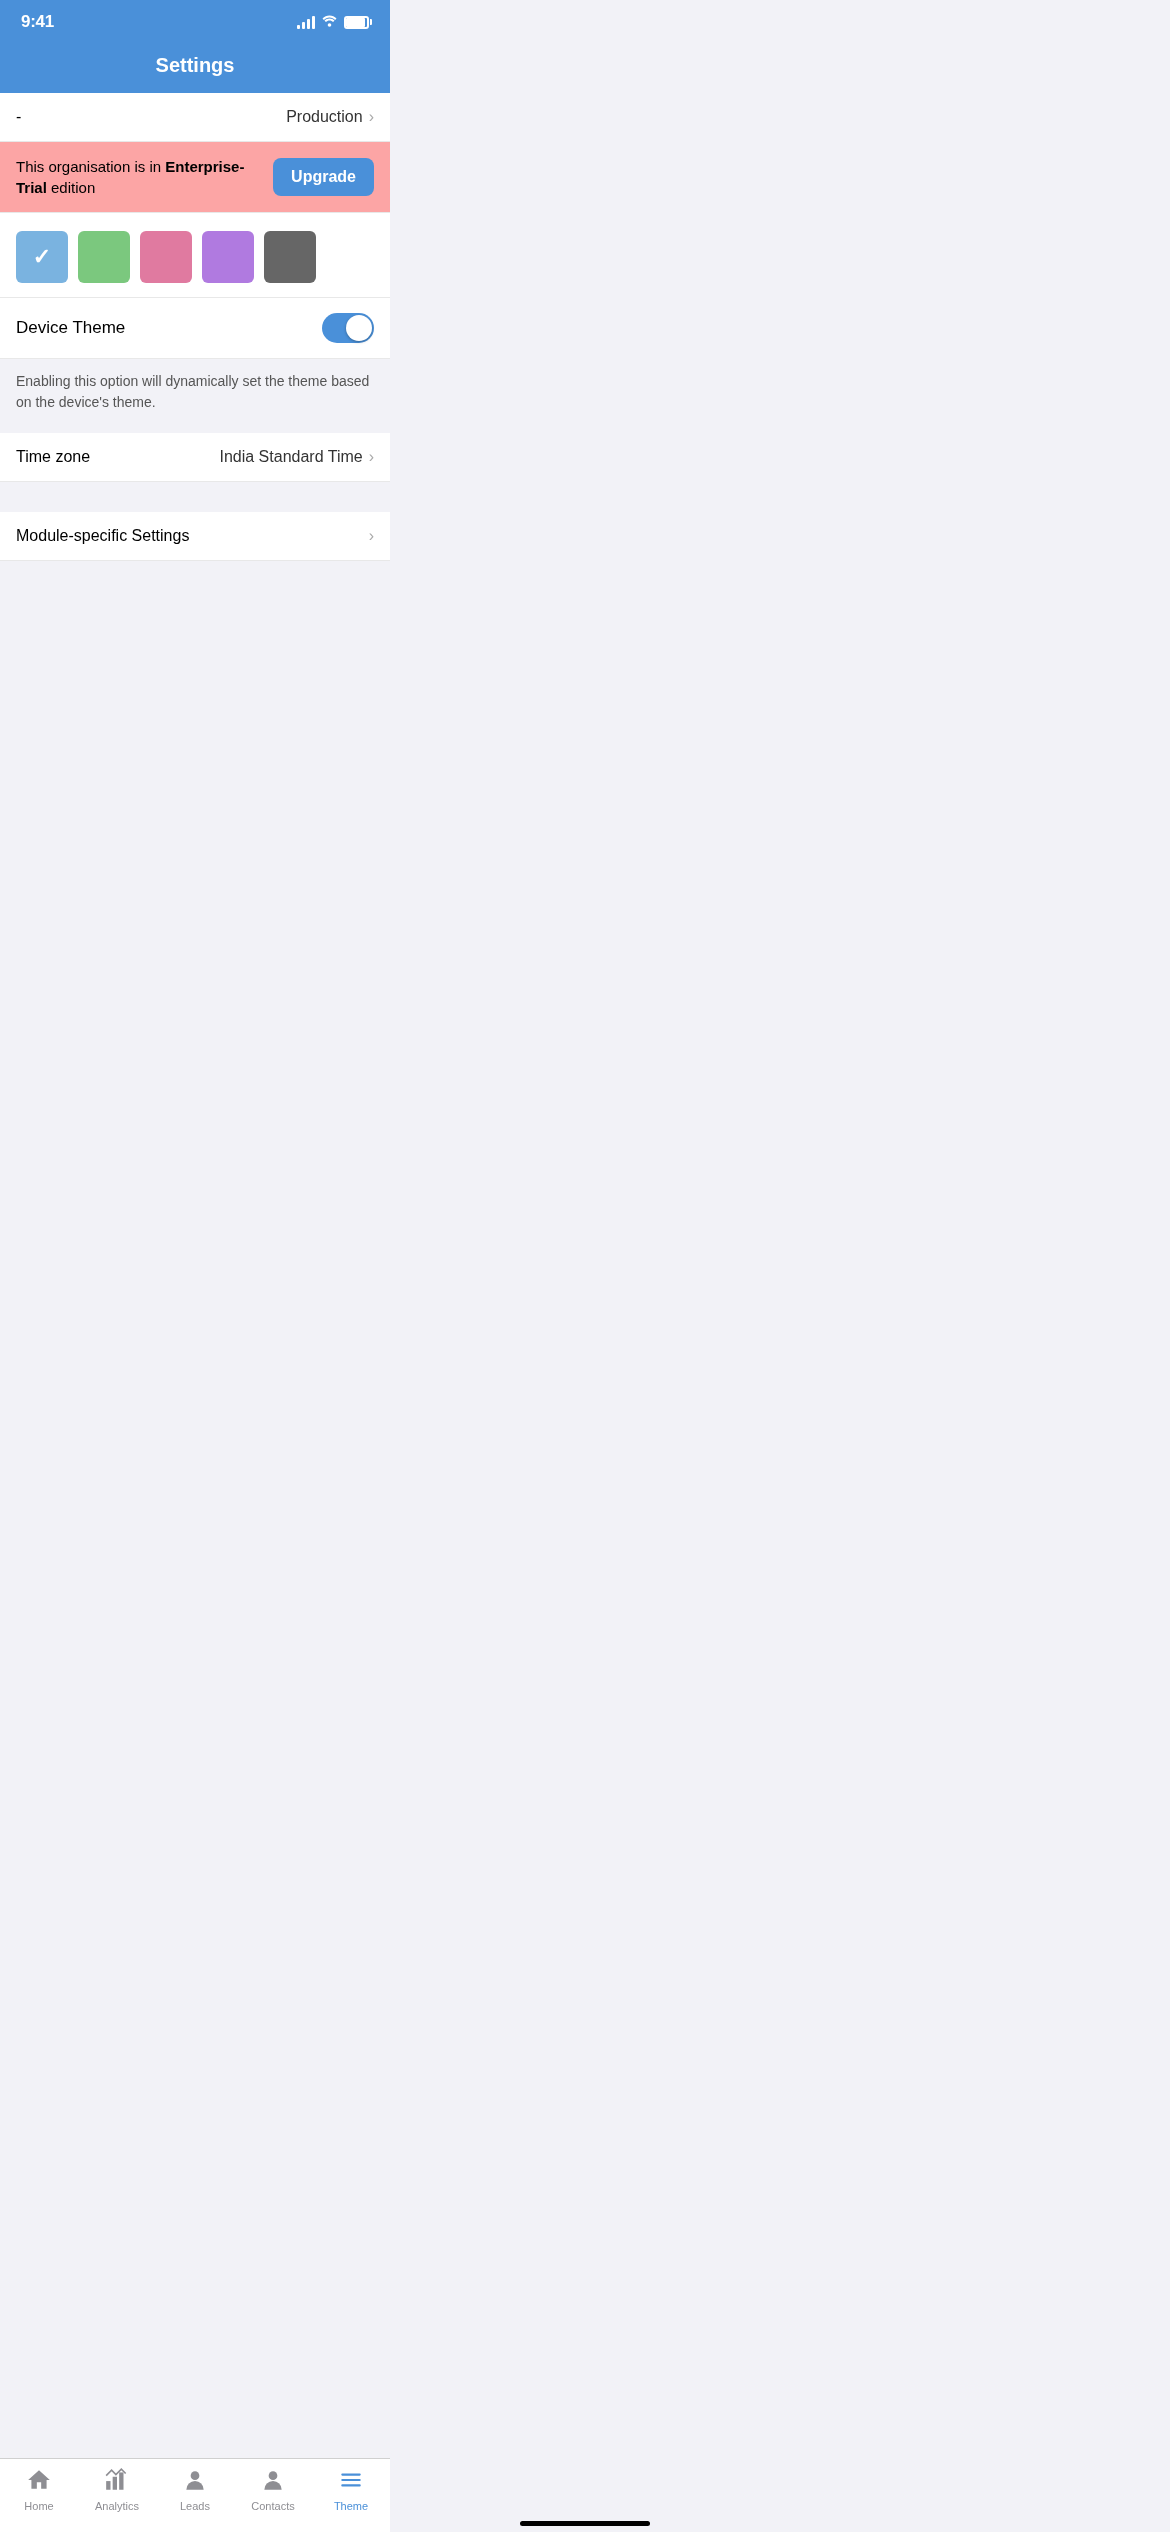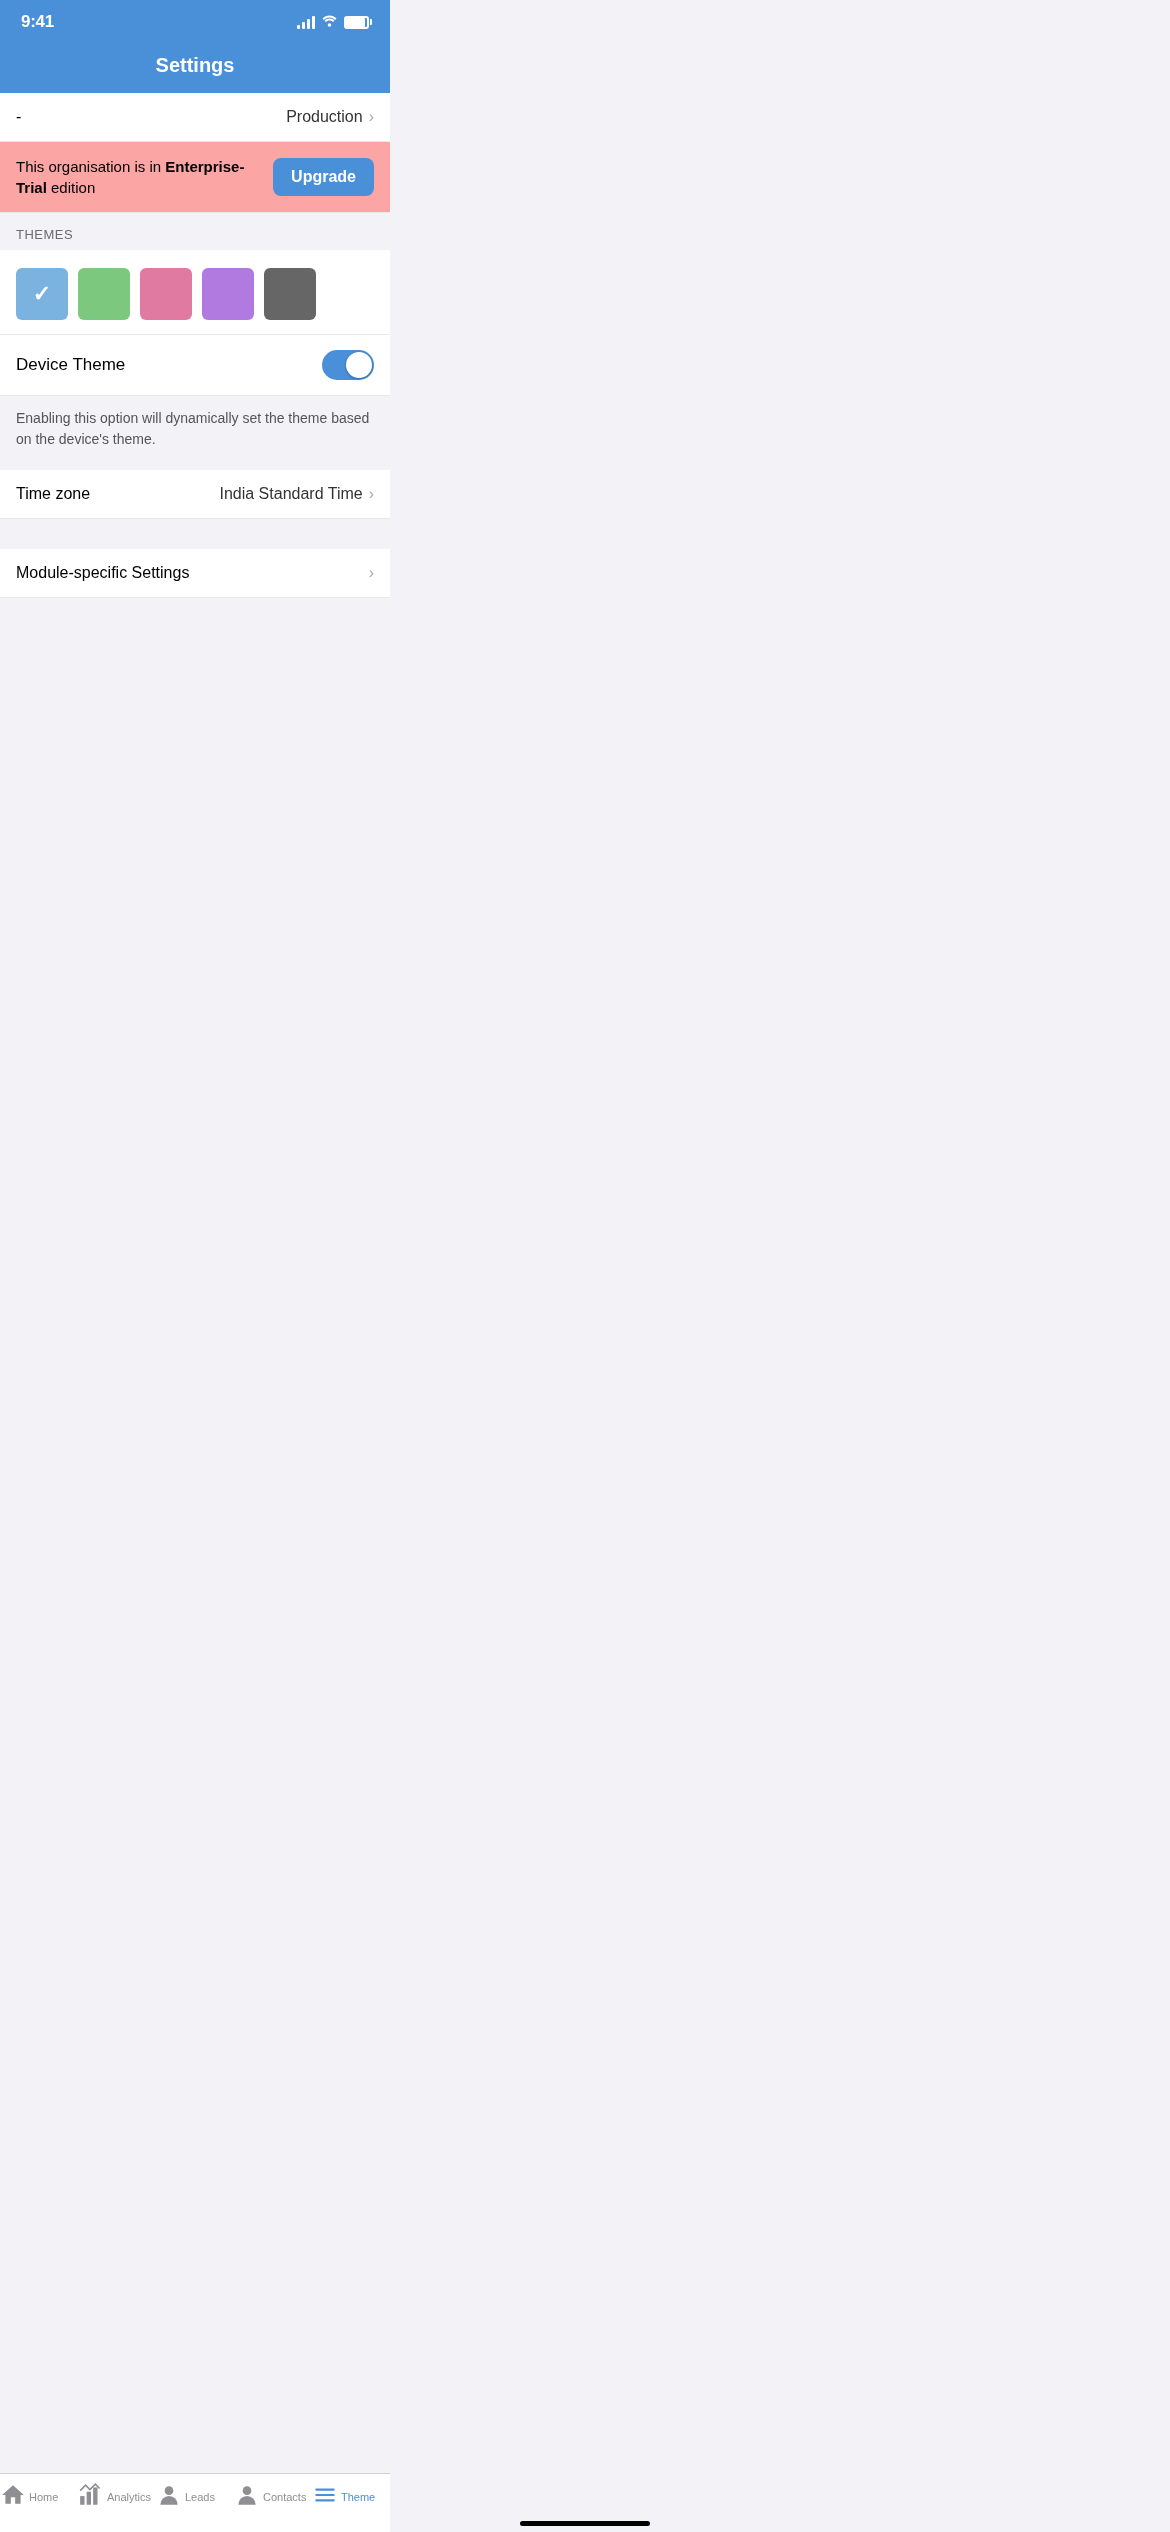--- a/index.html
+++ b/index.html
@@ -341,21 +341,21 @@
       background: white;
       border-top: 1px solid #d0d0d0;
       display: flex;
       align-items: flex-start;
       padding-top: 8px;
       padding-bottom: 20px;
     }
     .tab-item {
       flex: 1;
       display: flex;
-      flex-direction: row;
+      flex-direction: column;
       align-items: center;
       gap: 3px;
       cursor: pointer;
     }
     .tab-icon {
       font-size: 24px;
       line-height: 1;
     }
     .tab-label {
       font-size: 11px;
@@ -434,23 +434,20 @@
   </div>
 
   <div class="trial-banner">
     <div class="trial-text">
       <span>This organisation is in </span><strong>Enterprise-Trial</strong><span> edition</span>
     </div>
     <button class="upgrade-btn">Upgrade</button>
   </div>
 
 
-  <div class="section-header">
-    <span>THEMES</span>
-  </div>
   <div class="themes-section">
     <div class="theme-swatches">
 
     <div class="theme-swatch selected" style="background: rgb(122, 179, 224);"></div>
         <div class="theme-swatch" style="background: rgb(123, 200, 126);"></div>
         <div class="theme-swatch" style="background: rgb(224, 122, 160);"></div>
         <div class="theme-swatch" style="background: rgb(176, 122, 224);"></div>
         <div class="theme-swatch" style="background: rgb(102, 102, 102);"></div>
       </div>
   </div>

